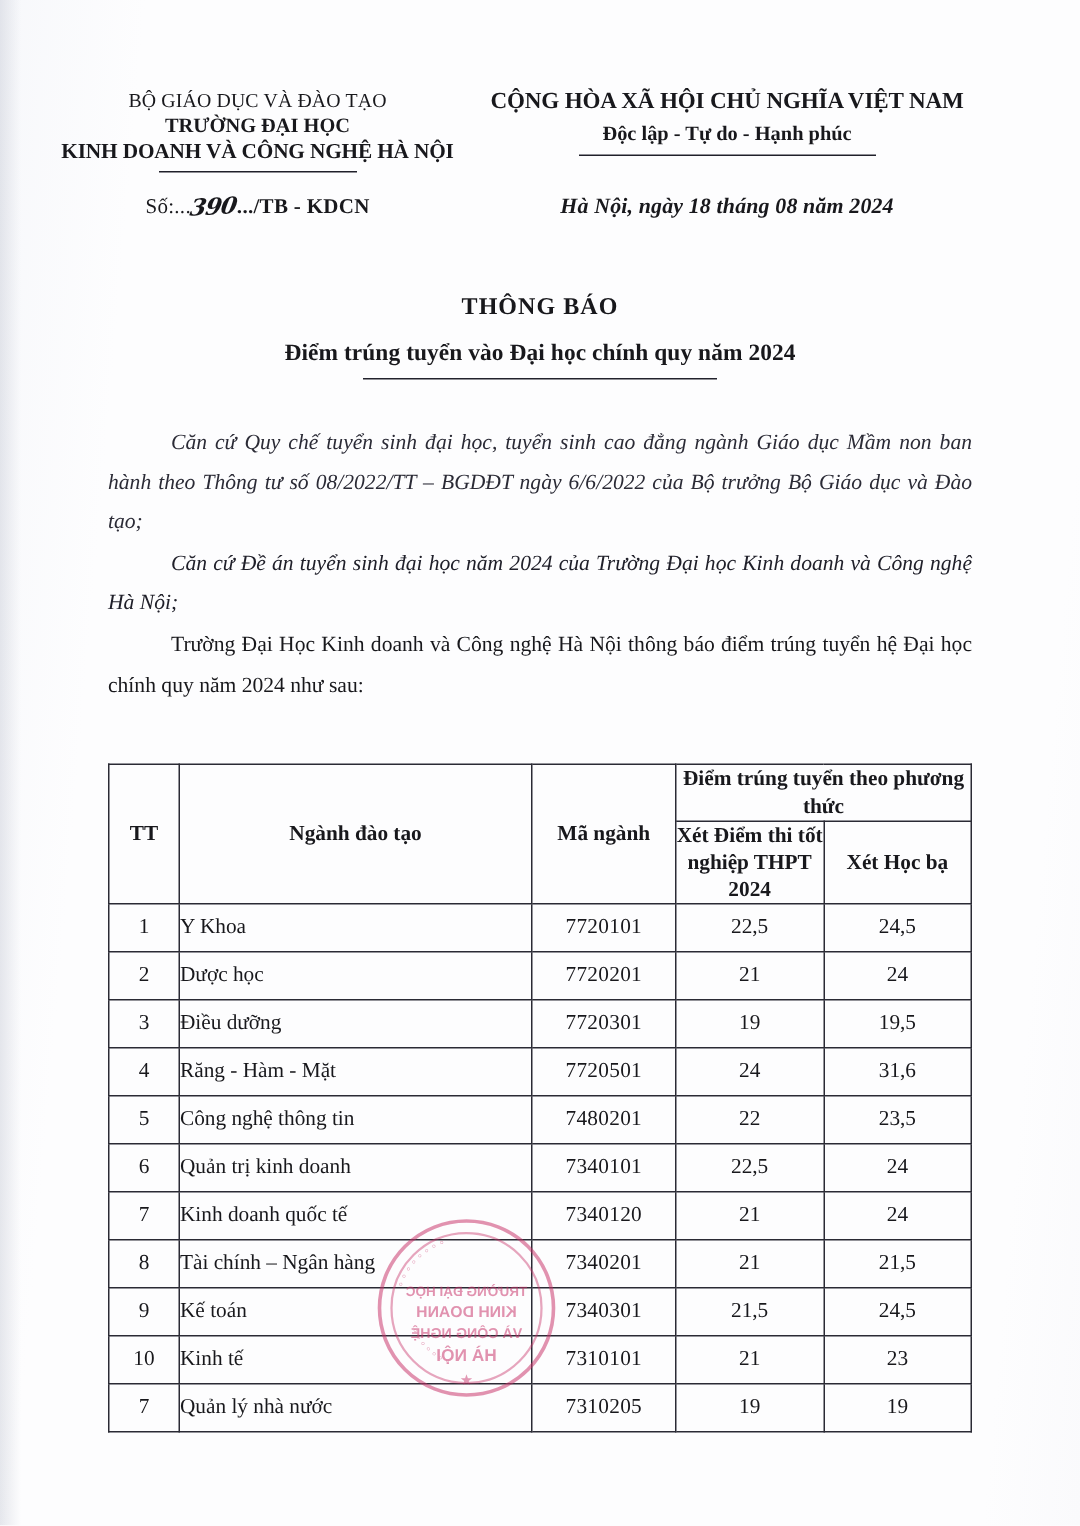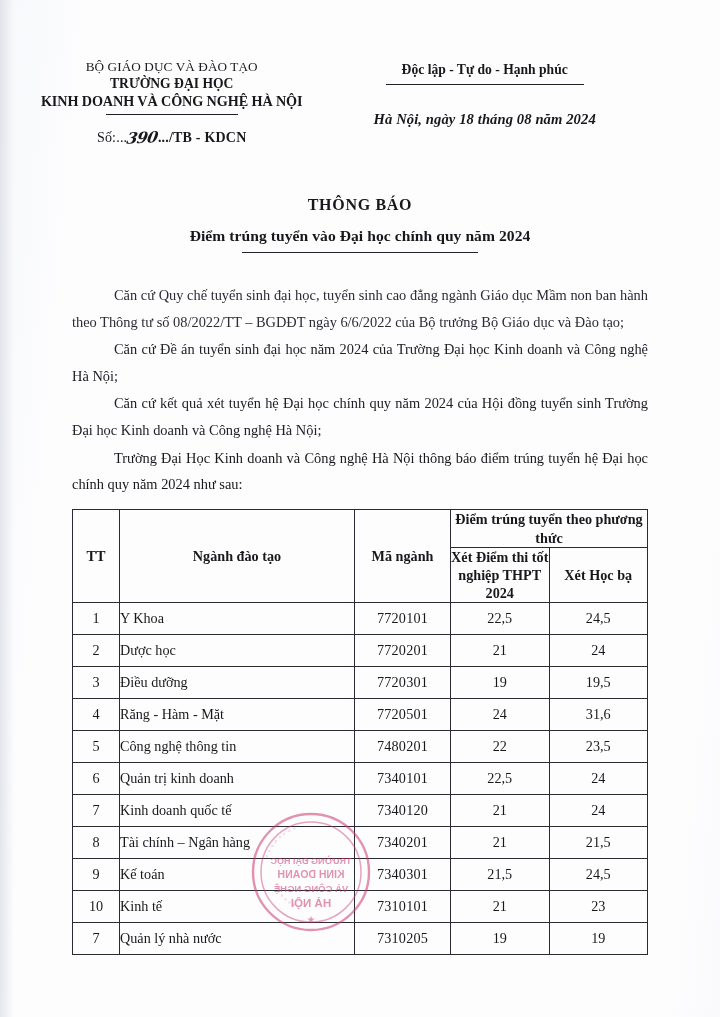--- a/index.html
+++ b/index.html
@@ -147,20 +147,21 @@
     width: 576px;
   }
   .para {
     font-size: 14.4px;
     line-height: 26.6px;
     text-align: justify;
     text-indent: 42px;
     margin: 0 0 1px 0;
   }
   .para.italic {
+    font-style: italic;
     color: #20202a;
   }
   .para.faded {
     color: #2b2b36;
   }
 
   
   .tbl-wrap {
     position: absolute;
     top: 509px;
@@ -228,36 +229,36 @@
 
     <div class="hdr-left">
       <div class="ministry">BỘ GIÁO DỤC VÀ ĐÀO TẠO</div>
       <div class="uni-line">TRƯỜNG ĐẠI HỌC</div>
       <div class="uni-line wide">KINH DOANH VÀ CÔNG NGHỆ HÀ NỘI</div>
       <div class="rule rule-left"></div>
       <div class="sodoc"><span>Số:...</span><span class="handwrite">390</span><b>.../TB - KDCN</b></div>
     </div>
 
     <div class="hdr-right">
+      <div class="nation">CỘNG HÒA XÃ HỘI CHỦ NGHĨA VIỆT NAM</div>
       <div class="motto">Độc lập - Tự do - Hạnh phúc</div>
       <div class="rule rule-right"></div>
       <div class="datePlace">Hà Nội, ngày  18  tháng  08   năm 2024</div>
     </div>
   </div>
 
   <div class="title-block">
     <div class="doc-title">THÔNG BÁO</div>
     <div class="doc-subtitle">Điểm trúng tuyển vào Đại học chính quy năm 2024</div>
     <div class="subtitle-rule"></div>
   </div>
 
   <div class="body-block">
     <p class="para italic faded">Căn cứ Quy chế tuyển sinh đại học, tuyển sinh cao đẳng ngành Giáo dục Mầm non ban hành theo Thông tư số 08/2022/TT – BGDĐT ngày 6/6/2022 của Bộ trưởng Bộ Giáo dục và Đào tạo;</p>
     <p class="para italic">Căn cứ Đề án tuyển sinh đại học năm 2024 của Trường Đại học Kinh doanh và Công nghệ Hà Nội;</p>
-    <p class="para italic">Căn cứ kết quả xét tuyển hệ Đại học chính quy năm 2024 của Hội đồng tuyển sinh Trường Đại học Kinh doanh và Công nghệ Hà Nội;</p>
     <p class="para">Trường Đại Học Kinh doanh và Công nghệ Hà Nội thông báo điểm trúng tuyển hệ Đại học chính quy năm 2024 như sau:</p>
   </div>
 
   <div class="tbl-wrap">
     <table class="scores">
       <thead>
         <tr>
           <th class="h-tt" rowspan="2">TT</th>
           <th class="h-name" rowspan="2">Ngành đào tạo</th>
           <th class="h-code" rowspan="2">Mã ngành</th>

